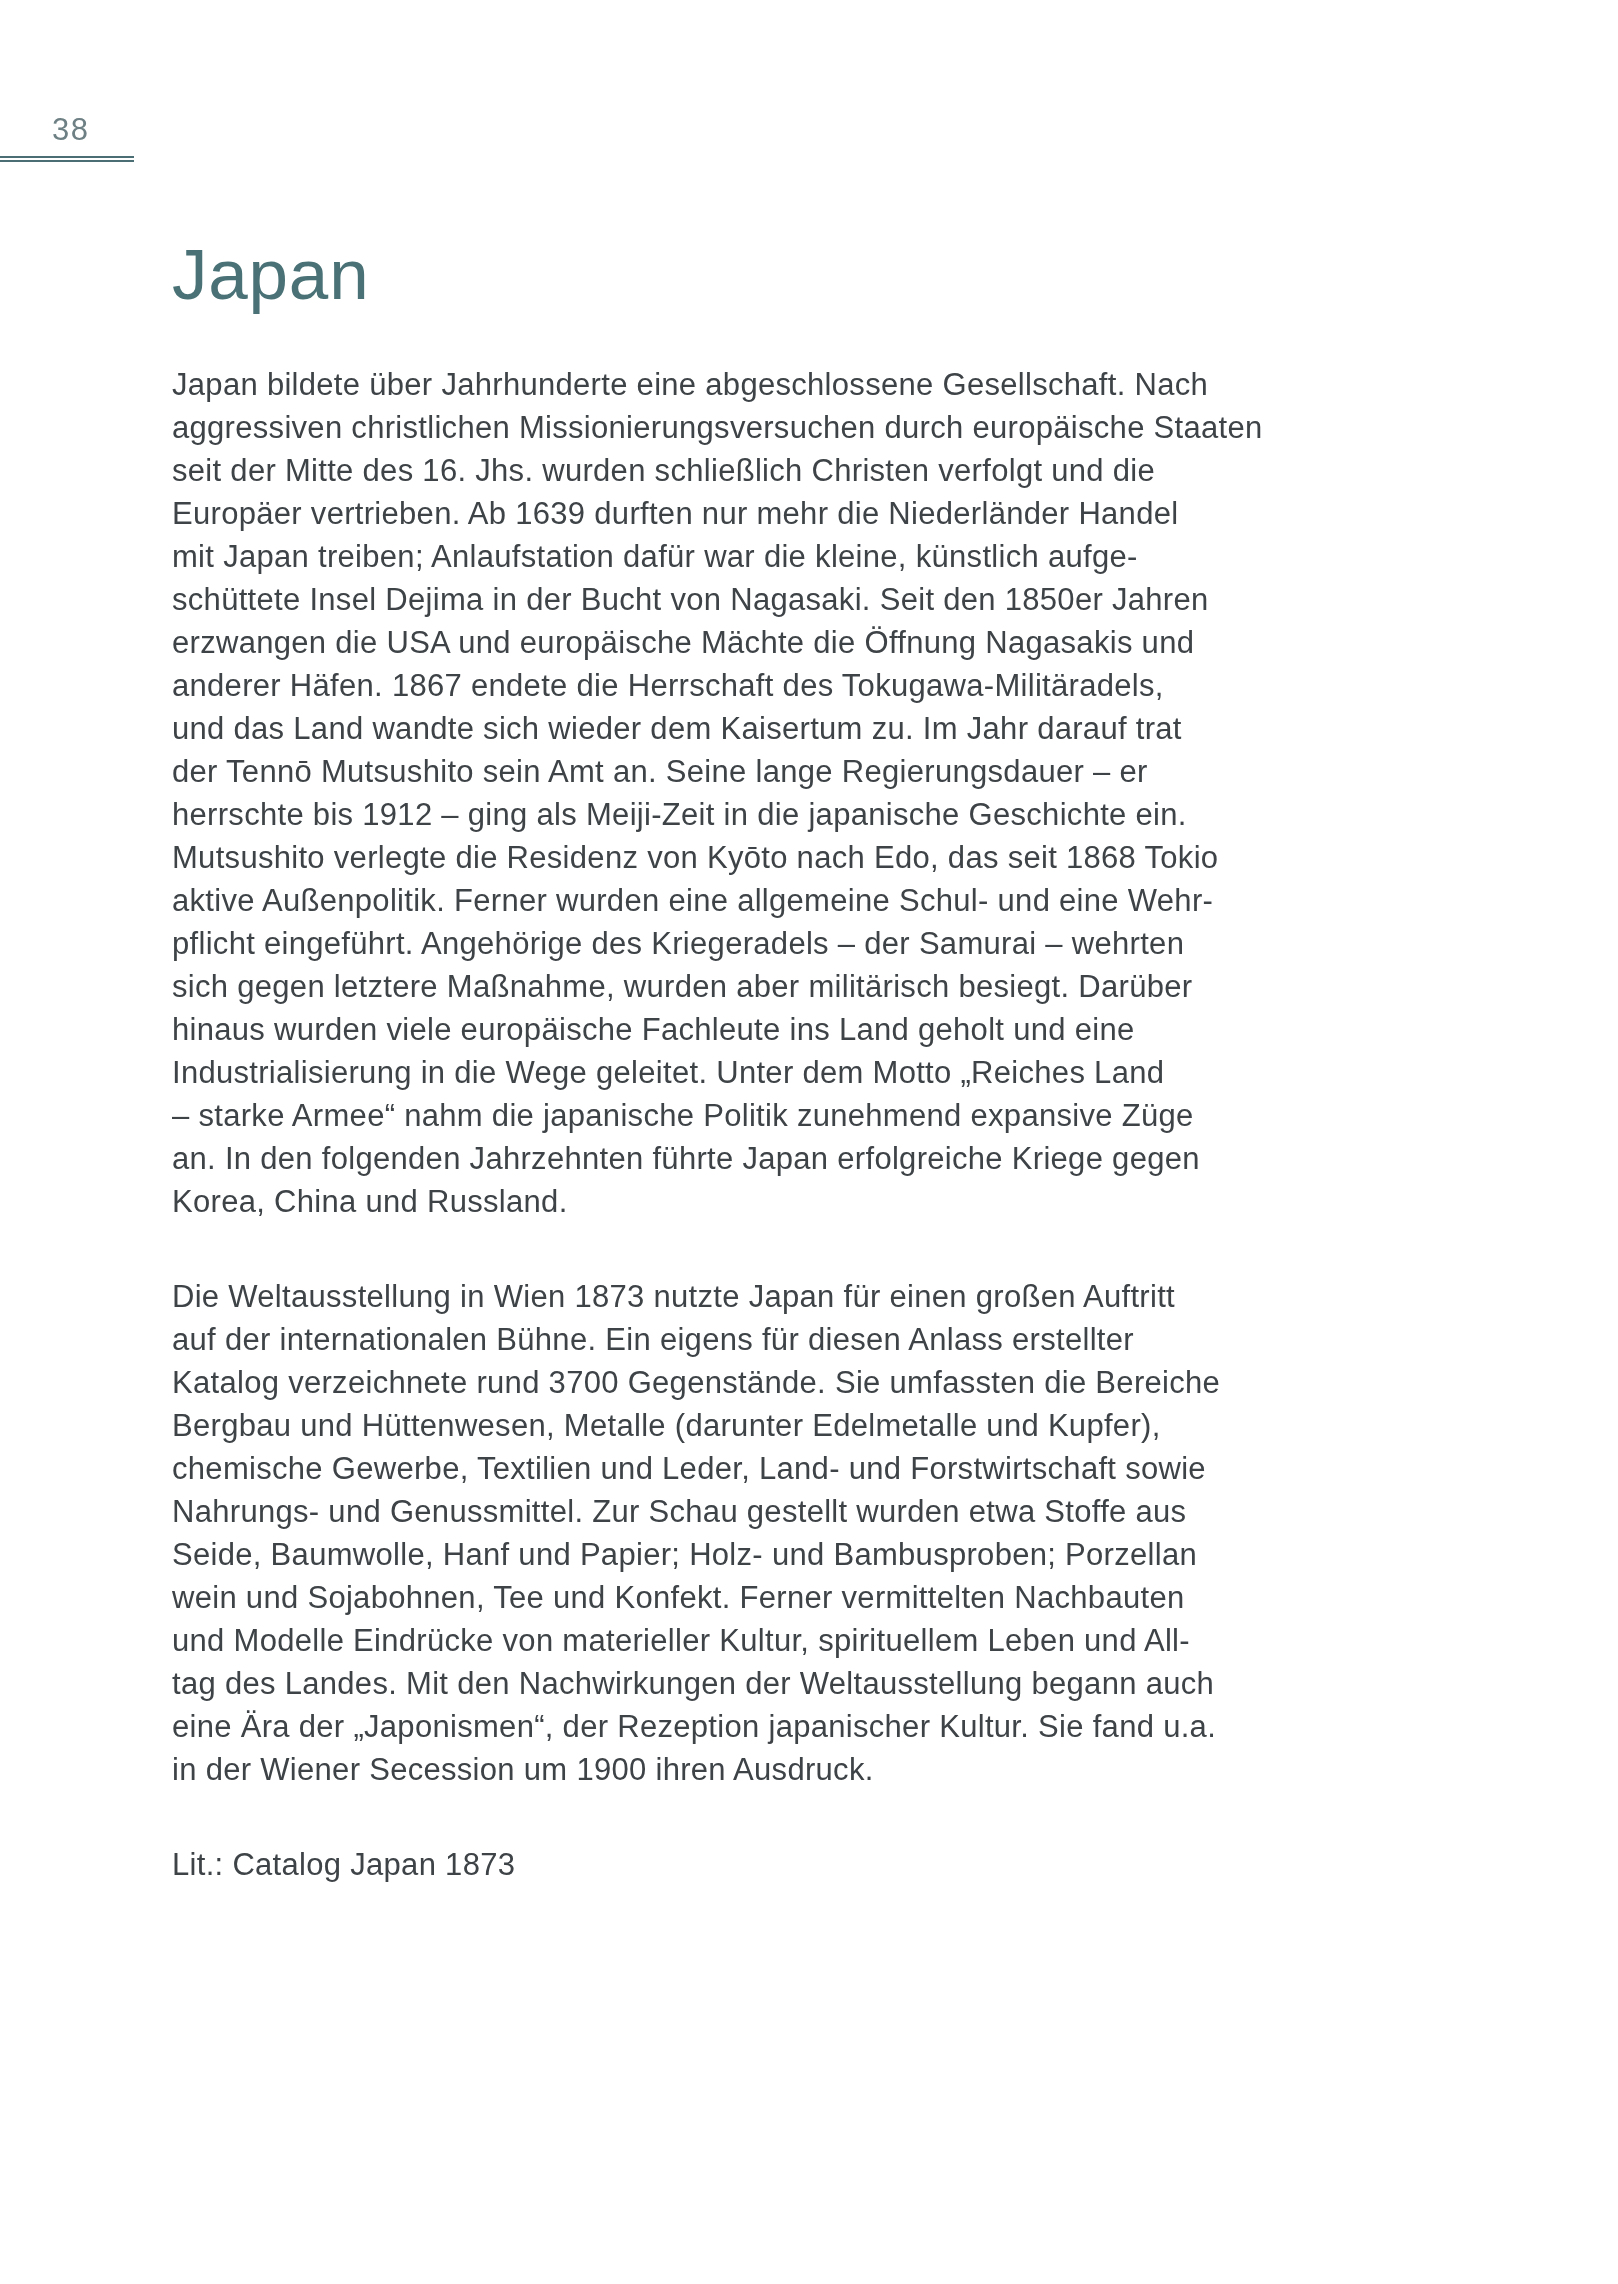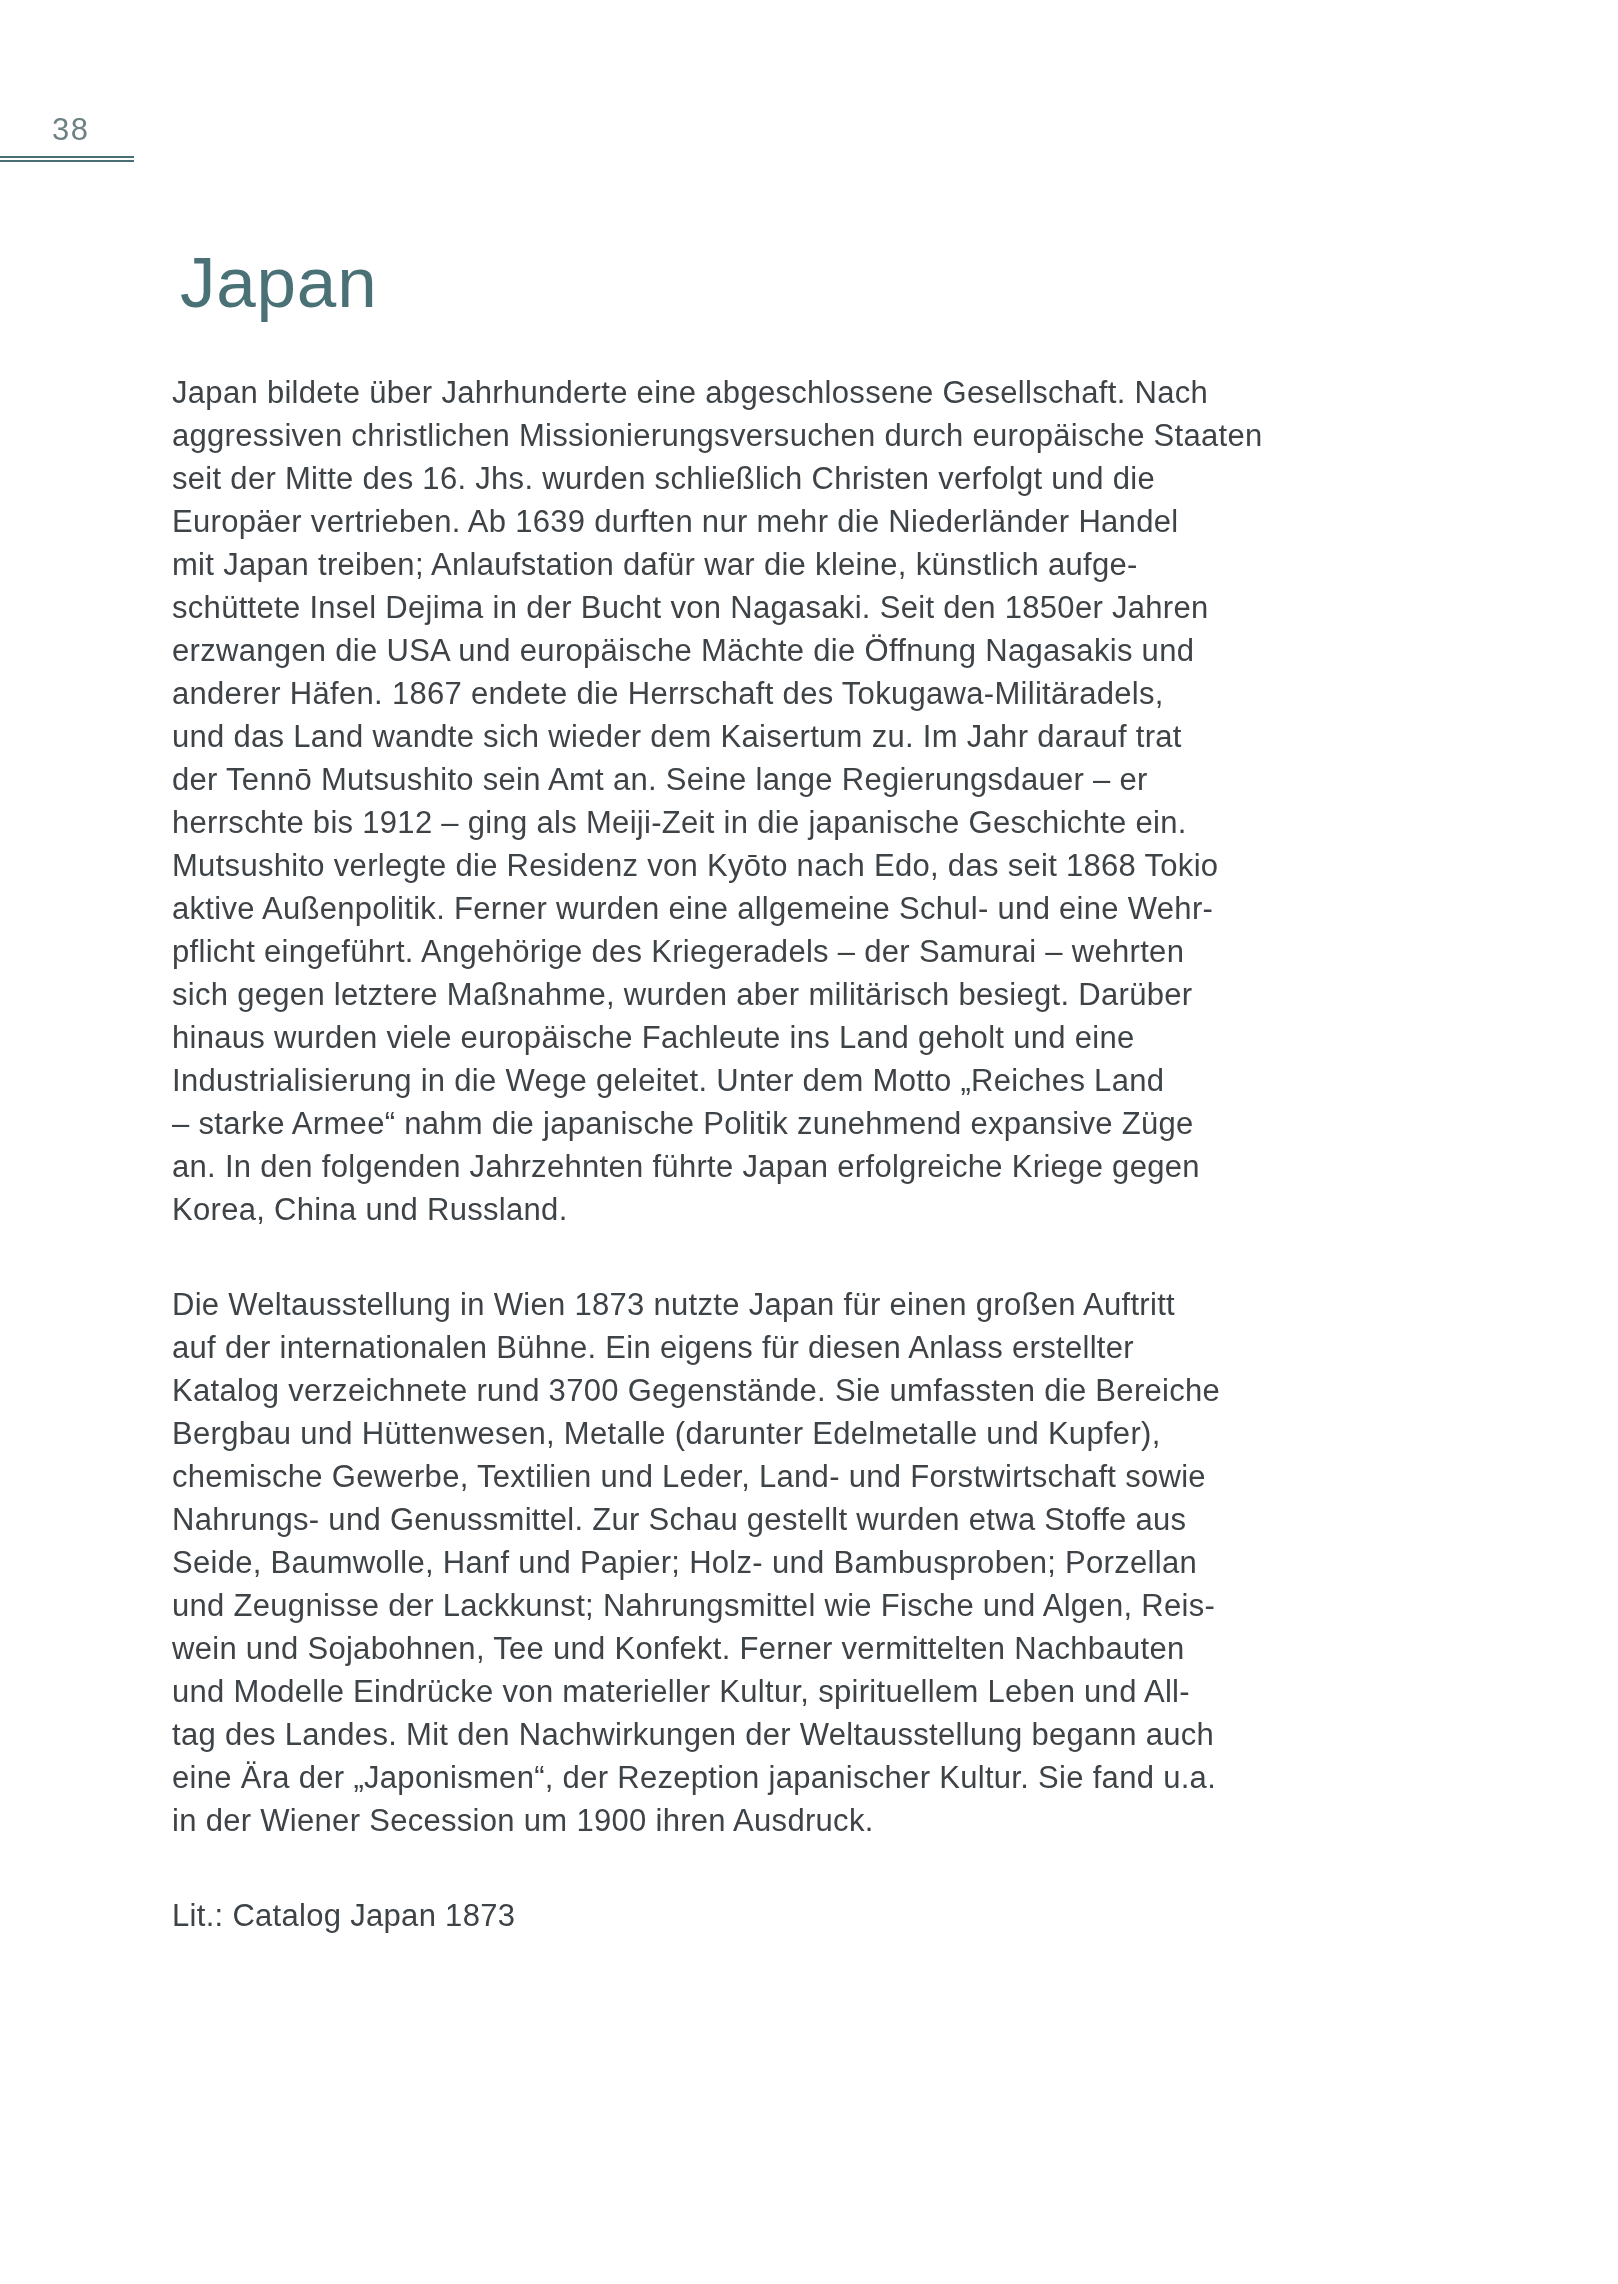--- a/index.html
+++ b/index.html
@@ -34,21 +34,21 @@
     border-top: 2.4px solid var(--rule-color, #4a6e74);
     border-bottom: 2.4px solid var(--rule-color, #4a6e74);
   }
   .content {
     position: absolute;
     left: 172px;
     top: 239px;
     width: 1173px;
   }
   h1.title {
-    margin: 8px;
+    margin: 0;
     padding: 0;
     font-size: 71px;
     line-height: 71px;
     font-weight: 500;
     letter-spacing: 0.8px;
     color: var(--title-color, #4a7276);
   }
   .bodytext {
     margin-top: 53px;
   }
@@ -100,21 +100,20 @@
           <div class="line">Korea, China und Russland.</div>
         </div>
         <div class="para">
           <div class="line">Die Weltausstellung in Wien 1873 nutzte Japan für einen großen Auftritt</div>
           <div class="line">auf der internationalen Bühne. Ein eigens für diesen Anlass erstellter</div>
           <div class="line">Katalog verzeichnete rund 3700 Gegenstände. Sie umfassten die Bereiche</div>
           <div class="line">Bergbau und Hüttenwesen, Metalle (darunter Edelmetalle und Kupfer),</div>
           <div class="line">chemische Gewerbe, Textilien und Leder, Land- und Forstwirtschaft sowie</div>
           <div class="line">Nahrungs- und Genussmittel. Zur Schau gestellt wurden etwa Stoffe aus</div>
           <div class="line">Seide, Baumwolle, Hanf und Papier; Holz- und Bambusproben; Porzellan</div>
-          <div class="line">und Zeugnisse der Lackkunst; Nahrungsmittel wie Fische und Algen, Reis-</div>
           <div class="line">wein und Sojabohnen, Tee und Konfekt. Ferner vermittelten Nachbauten</div>
           <div class="line">und Modelle Eindrücke von materieller Kultur, spirituellem Leben und All-</div>
           <div class="line">tag des Landes. Mit den Nachwirkungen der Weltausstellung begann auch</div>
           <div class="line">eine Ära der „Japonismen“, der Rezeption japanischer Kultur. Sie fand u.a.</div>
           <div class="line">in der Wiener Secession um 1900 ihren Ausdruck.</div>
         </div>
       </div>
     <div class="lit">Lit.: Catalog Japan 1873</div>
   </div>
 </div>

